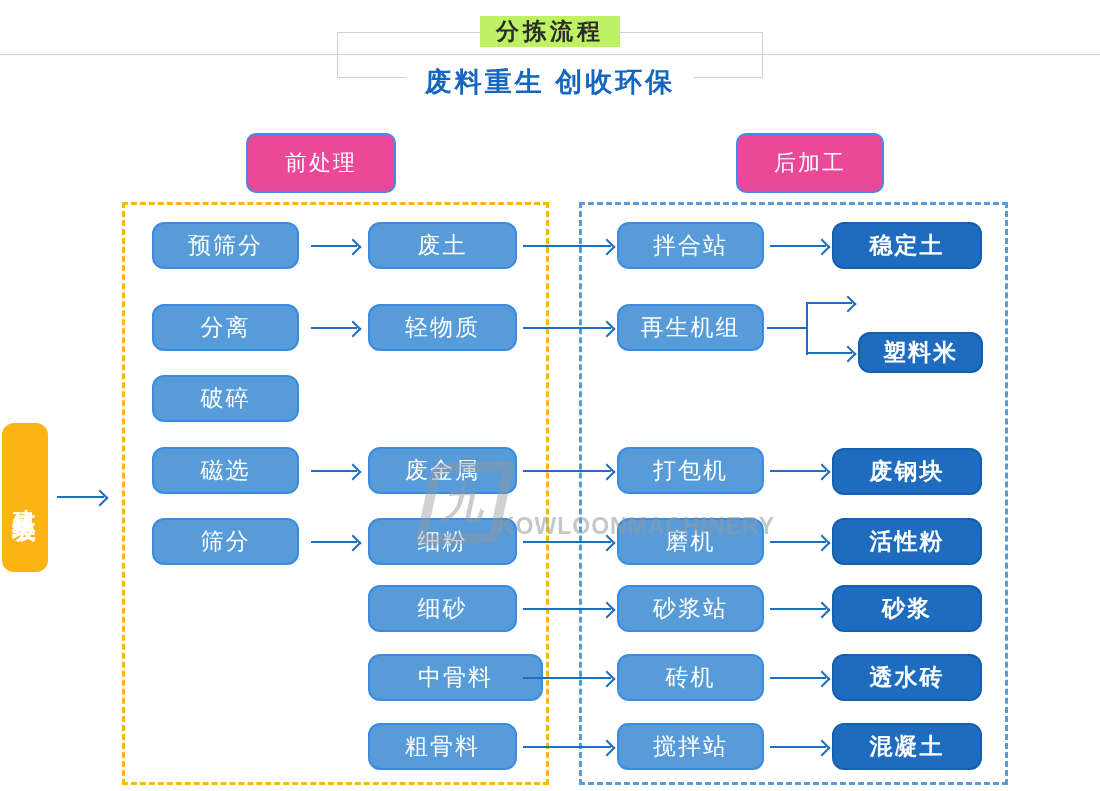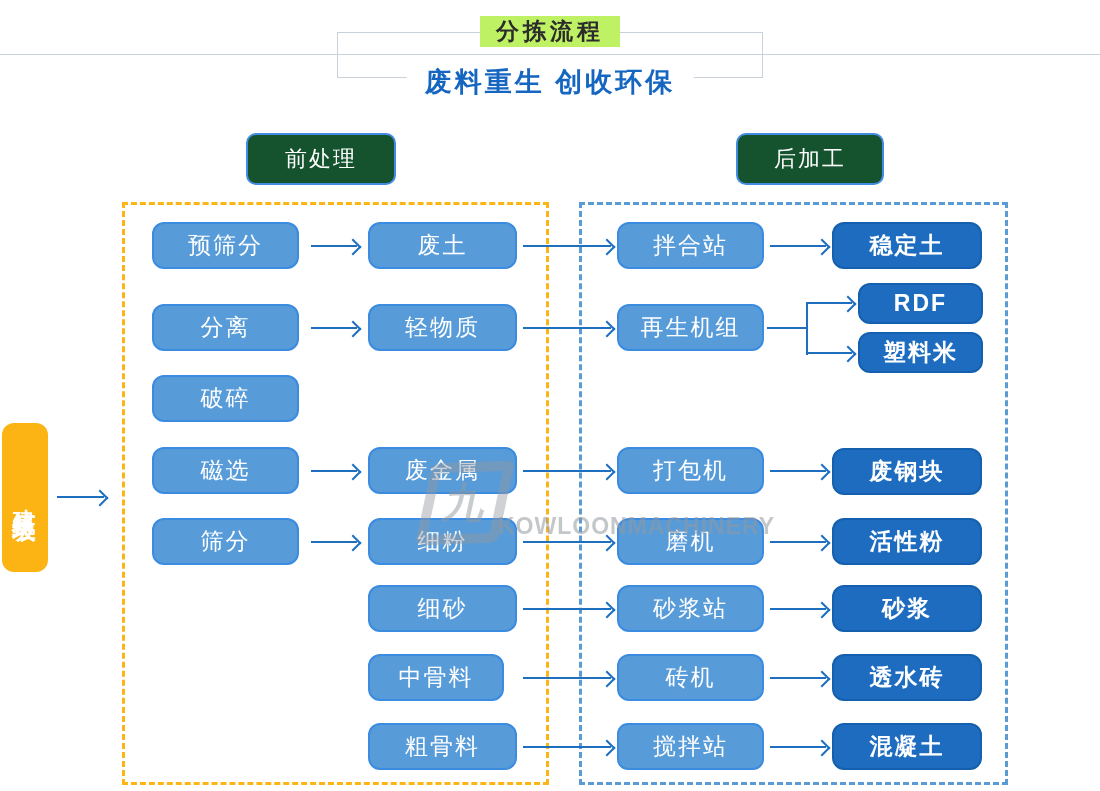--- a/index.html
+++ b/index.html
@@ -12,21 +12,21 @@
   .title-box { position:absolute; left:337px; top:32px; width:426px; height:46px;
     border:1px solid #c9d2dc; background:transparent; }
   .page-title { position:absolute; left:50%; transform:translateX(-50%); top:16px;
     background:#bef264; padding:0 16px; font-size:23px; font-weight:bold; color:#2b2b2b;
     letter-spacing:4px; white-space:nowrap; z-index:4; }
   .page-subtitle { position:absolute; left:50%; transform:translateX(-50%); top:64px;
     background:#fff; padding:0 18px; font-size:27px; font-weight:bold; color:#1566c0;
     letter-spacing:3px; white-space:nowrap; z-index:4; }
 
   
-  .pill { position:absolute; height:52px; background:#14532d; border:2px solid #418be0;
+  .pill { position:absolute; height:60px; background:#ec4899; border:2px solid #418be0;
     border-radius:10px; color:#fff; font-size:22px; letter-spacing:2px;
     display:flex; align-items:center; justify-content:center; z-index:2; }
   .pill-pre { left:246px; top:133px; width:150px; }
   .pill-post { left:736px; top:133px; width:148px; }
 
   
   .zone { position:absolute; top:202px; height:583px; border:3px dashed; background:transparent; z-index:1; }
   .zone-pre { left:122px; width:427px; border-color:#fdb515; }
   .zone-post { left:579px; width:429px; border-color:#5b9bd5; }
 
@@ -84,33 +84,32 @@
   <div class="node light" style="left:152px; top:304px; width:147px;">分离</div>
   <div class="node light" style="left:152px; top:375px; width:147px;">破碎</div>
   <div class="node light" style="left:152px; top:447px; width:147px;">磁选</div>
   <div class="node light" style="left:152px; top:518px; width:147px;">筛分</div>
 
   <div class="node light" style="left:368px; top:222px; width:149px;">废土</div>
   <div class="node light" style="left:368px; top:304px; width:149px;text-align:center;">轻物质</div>
   <div class="node light" style="left:368px; top:447px; width:149px;">废金属</div>
   <div class="node light" style="left:368px; top:518px; width:149px;">细粉</div>
   <div class="node light" style="left:368px; top:585px; width:149px;">细砂</div>
-  <div class="node light" style="left:368px; top:654px; width:136px;font-family:Liberation Serif, serif;">中骨料</div>
+  <div class="node light" style="left:368px; top:654px; width:175px;font-family:Liberation Serif, serif;">中骨料</div>
   <div class="node light" style="left:368px; top:723px; width:149px;">粗骨料</div>
 
   <div class="node light" style="left:617px; top:222px; width:147px;">拌合站</div>
   <div class="node light" style="left:617px; top:304px; width:147px;">再生机组</div>
   <div class="node light" style="left:617px; top:447px; width:147px;">打包机</div>
   <div class="node light" style="left:617px; top:518px; width:147px;">磨机</div>
   <div class="node light" style="left:617px; top:585px; width:147px;">砂浆站</div>
   <div class="node light" style="left:617px; top:654px; width:147px;">砖机</div>
   <div class="node light" style="left:617px; top:723px; width:147px;border-radius:11px;">搅拌站</div>
 
   <div class="node dark" style="left:832px; top:222px; width:150px;">稳定土</div>
-  <div class="node dark" style="left:858px; top:283px; width:125px; height:41px;">RDF</div>
   <div class="node dark" style="left:858px; top:332px; width:125px; height:41px;">塑料米</div>
   <div class="node dark" style="left:832px; top:448px; width:150px;">废钢块</div>
   <div class="node dark" style="left:832px; top:518px; width:150px;">活性粉</div>
   <div class="node dark" style="left:832px; top:585px; width:150px;">砂浆</div>
   <div class="node dark" style="left:832px; top:654px; width:150px;">透水砖</div>
   <div class="node dark" style="left:832px; top:723px; width:150px;">混凝土</div>
 
   <div class="arrow" style="left:311px; top:245px; width:46px;"></div>
   <div class="arrow" style="left:311px; top:327px; width:46px;"></div>
   <div class="arrow" style="left:311px; top:470px; width:46px;"></div>

